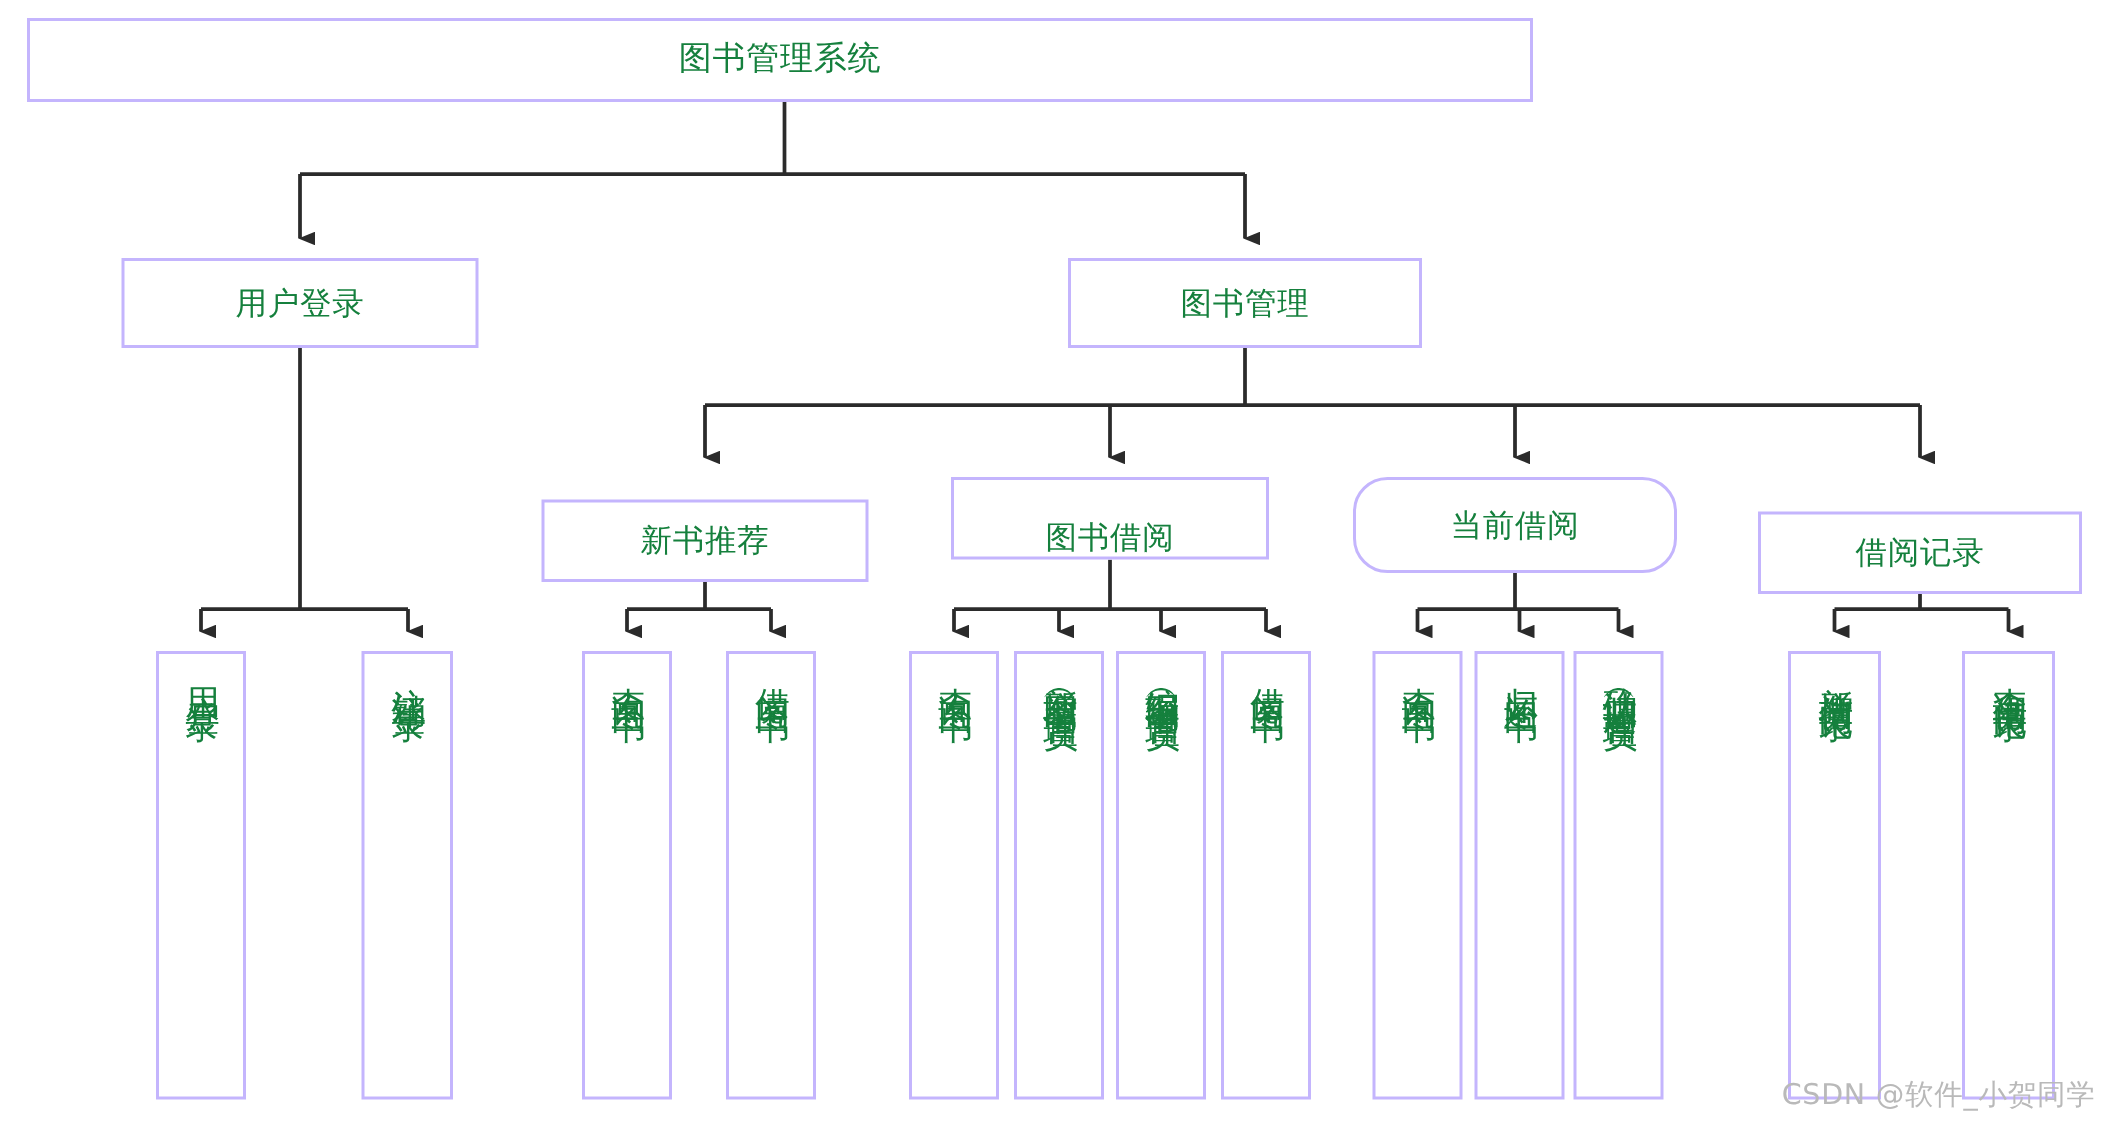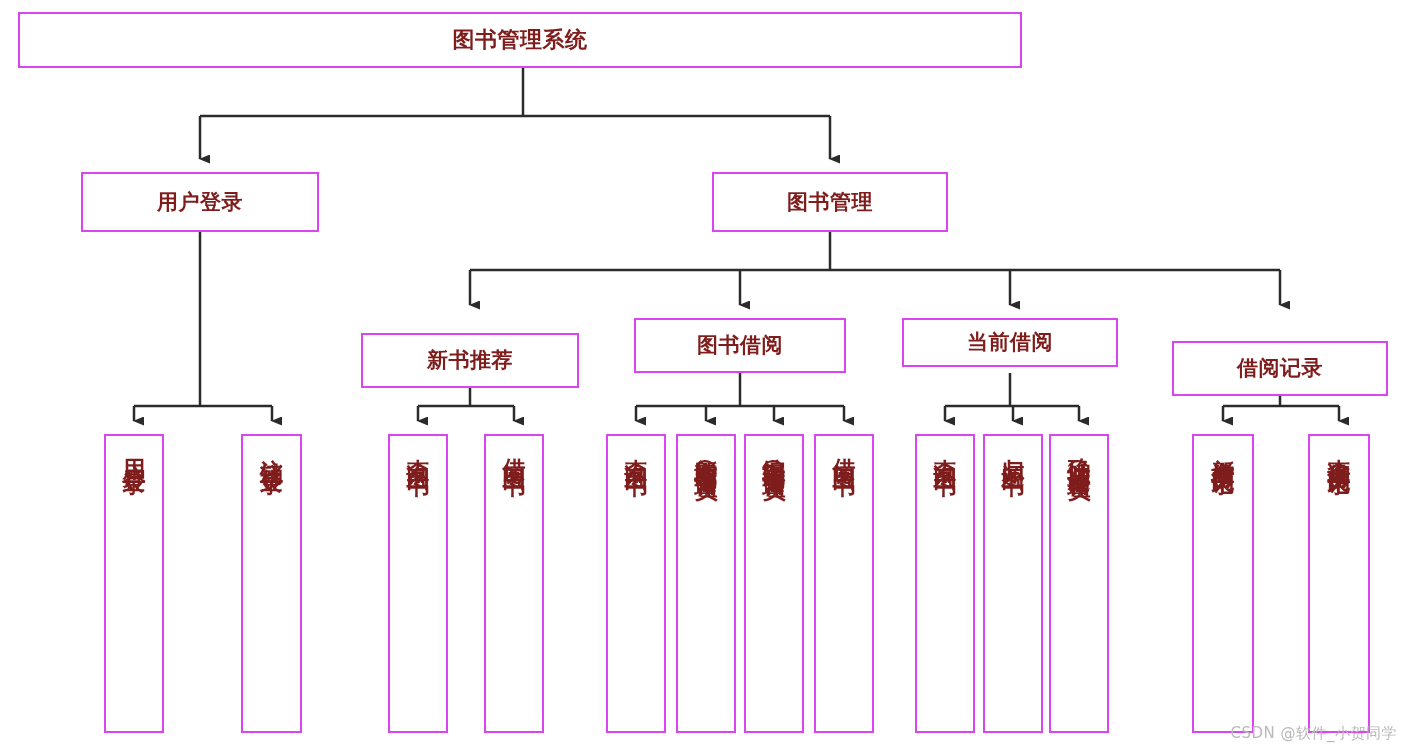--- a/index.html
+++ b/index.html
@@ -23,27 +23,26 @@
     left: 0;
     top: 0;
     width: 1405px;
     height: 747px;
     pointer-events: none;
   }
   .node {
     position: absolute;
     box-sizing: border-box;
     background: #ffffff;
-    border: 2px solid #d946ef;
+    border: 2px solid #c4b5fd;
     display: flex;
     align-items: center;
     justify-content: center;
-    color: #7f1d1d;
+    color: #15803d;
     z-index: 2;
-    font-weight: bold;
   }
   .node .label {
     display: block;
     text-align: center;
     line-height: 1.18;
     white-space: nowrap;
   }
   
   .node.h .label {
     font-size: 21px;
@@ -66,21 +65,21 @@
     letter-spacing: 5px;
     white-space: nowrap;
   }
   .node.v.tall .label {
     letter-spacing: 3px;
   }
   .watermark {
     position: absolute;
     right: 8px;
     bottom: 4px;
-    font-size: 15px;
+    font-size: 19px;
     color: #b9b9b9;
     letter-spacing: 0.5px;
     z-index: 5;
     white-space: nowrap;
     font-family: "DejaVu Sans", "Liberation Sans", sans-serif;
   }
 </style>
 </head>
 <body>
 
@@ -135,24 +134,24 @@
       </div>
       <div class="node h" style="left: 81px; top: 172px; width: 238px; height: 60px;">
         <span class="label">用户登录</span>
       </div>
       <div class="node h" style="left: 712px; top: 172px; width: 236px; height: 60px;">
         <span class="label">图书管理</span>
       </div>
       <div class="node h" style="left: 361px; top: 318px; width: 218px; height: 55px; margin-top: 15px;">
         <span class="label">新书推荐</span>
       </div>
-      <div class="node h" style="left: 634px; top: 318px; width: 212px; height: 55px;">
+      <div class="node h" style="left: 634px; top: 318px; width: 212px; height: 55px; align-items: flex-end;">
         <span class="label">图书借阅</span>
       </div>
-      <div class="node h" style="left: 902px; top: 318px; width: 216px; height: 49px;">
+      <div class="node h" style="left: 902px; top: 318px; width: 216px; height: 64px; border-radius: 23px;">
         <span class="label">当前借阅</span>
       </div>
       <div class="node h" style="left: 1172px; top: 318px; width: 216px; height: 55px; margin-top: 23px;">
         <span class="label">借阅记录</span>
       </div>
       <div class="node v" style="left: 104px; top: 434px; width: 60px; height: 299px;">
         <span class="label">用户登录</span>
       </div>
       <div class="node v" style="left: 241px; top: 434px; width: 61px; height: 299px;">
         <span class="label">注销登录</span>

